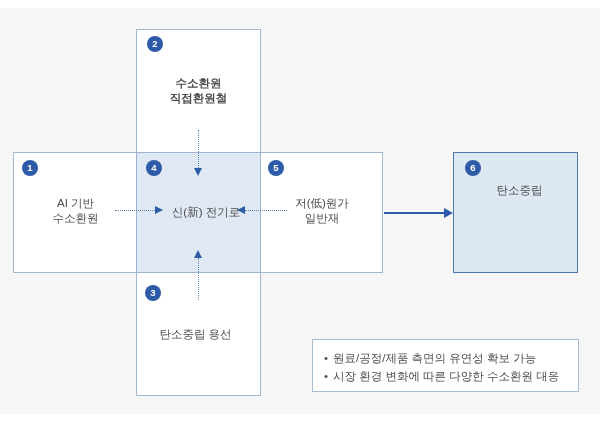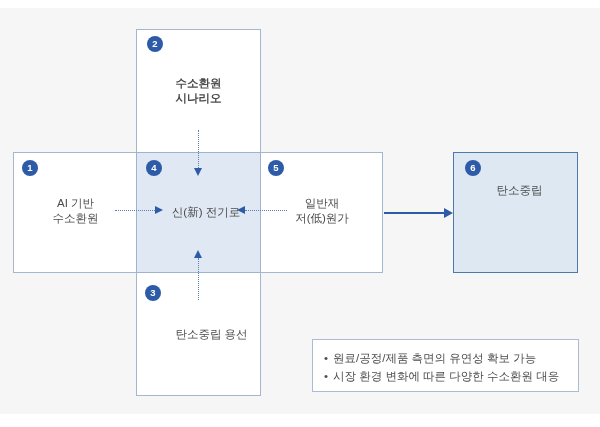--- a/index.html
+++ b/index.html
@@ -62,31 +62,31 @@
 <div class="abs badge" style="left:465px;top:160px;">
     <span>6</span>
   </div>
 
 <div class="abs node-label" style="left:13px;top:196px;width:125px;">
   <div>AI 기반</div>
   <div>수소환원</div>
 </div>
 <div class="abs node-label" style="left:136px;top:76px;width:125px;font-weight:bold;">
   <div>수소환원</div>
-  <div>시나리오</div>
+  <div>직접환원철</div>
 </div>
-<div class="abs node-label" style="left:136px;top:327px;width:119px;margin-left:16px;">
+<div class="abs node-label" style="left:136px;top:327px;width:119px;">
   <div>탄소중립 용선</div>
 </div>
 <div class="abs node-label" style="left:136px;top:205px;width:140px;text-align:center;">
   <div>신(新) 전기로</div>
 </div>
 <div class="abs node-label" style="left:261px;top:196px;width:122px;">
+  <div>저(低)원가</div>
   <div>일반재</div>
-  <div>저(低)원가</div>
 </div>
 <div class="abs node-label" style="left:453px;top:183px;width:133px;">
   <div>탄소중립</div>
 </div>
 
 <div class="abs dot-v" style="left:198px;top:130px;height:38px;"></div>
 <div class="abs head-down" style="left:194px;top:168px;"></div>
 
 <div class="abs head-up" style="left:194px;top:250px;"></div>
 <div class="abs dot-v" style="left:198px;top:258px;height:42px;"></div>

